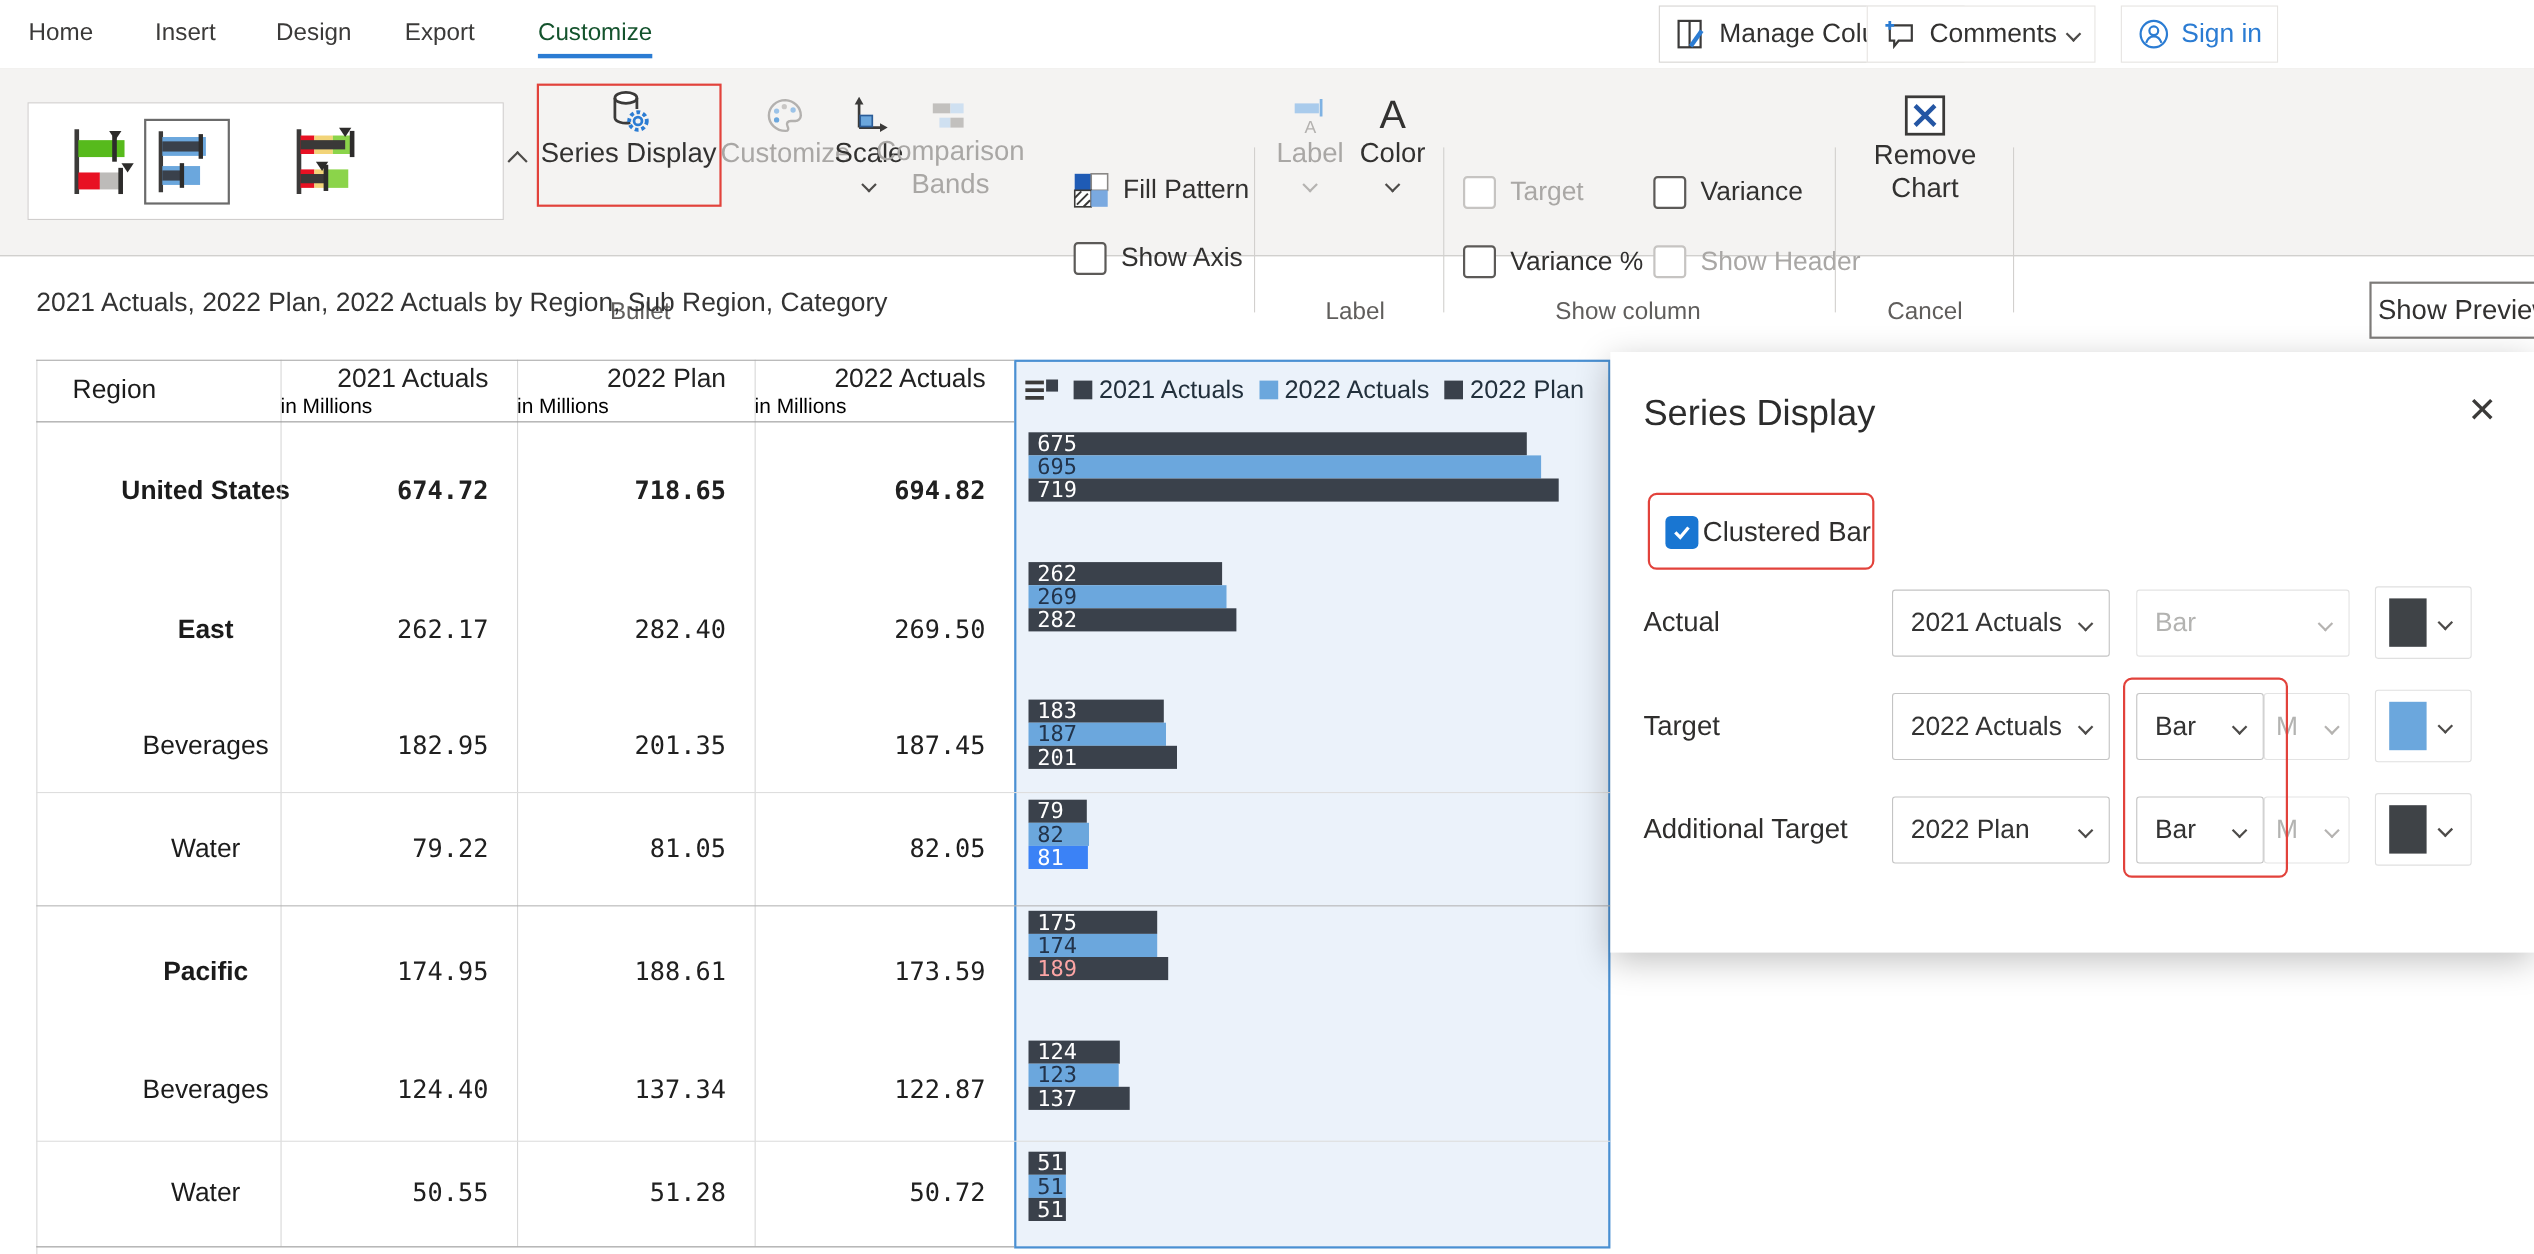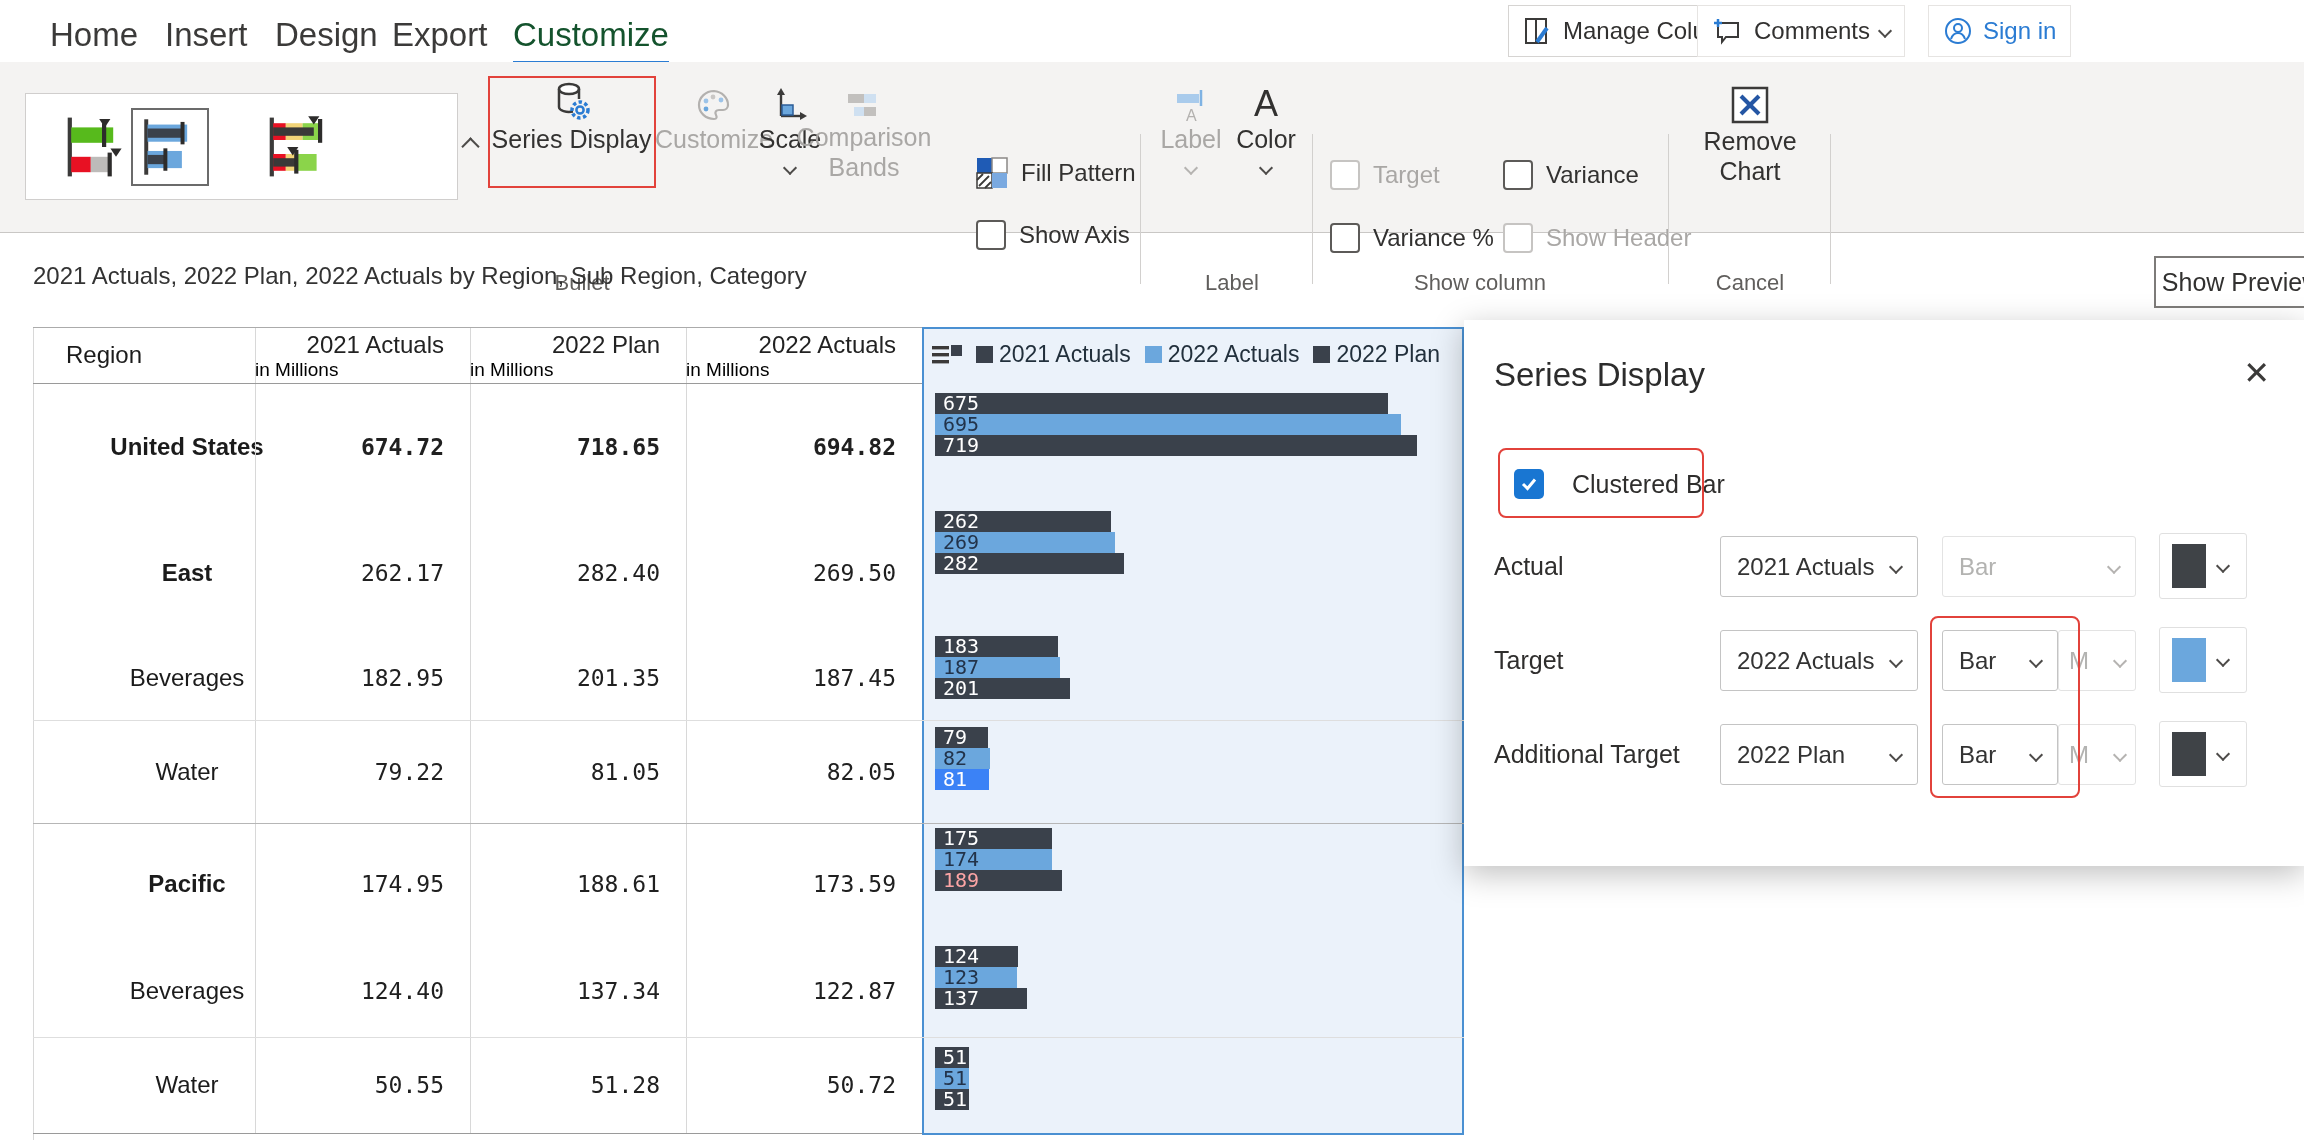--- a/index.html
+++ b/index.html
@@ -1,21 +1,21 @@
 <!DOCTYPE html>
 <html><head>
 <meta charset="utf-8">
 <style>
   html,body{margin:0;padding:0;background:#fff;}
   #app{position:relative;width:2304px;height:1140px;overflow:hidden;background:#fff;
        font-family:"Liberation Sans",sans-serif;color:#323130;}
   .abs{position:absolute;}
   
   #menubar{left:0;top:0;width:2304px;height:62px;background:#fff;border-bottom:1px solid #e4e2e0;}
-  .menu-item{top:16px;font-size:33px;color:#3b3a39;cursor:pointer;margin-left:24px;}
+  .menu-item{top:16px;font-size:22px;color:#3b3a39;cursor:pointer;}
   .menu-item.active{color:#14532d;border-bottom:4px solid #2b7cd3;padding-bottom:7px;}
   .tb-btn{display:flex;align-items:center;gap:10px;background:#fff;border:1px solid #d6d4d2;
           height:52px;top:5px;padding:0 14px;font-size:24px;color:#323130;box-sizing:border-box;cursor:pointer;}
   
   #ribbon{left:0;top:62px;width:2304px;height:170px;background:#f4f3f2;border-bottom:1px solid #c9c7c5;}
   #thumbbox{left:25px;top:31px;width:433px;height:107px;background:#fff;border:1px solid #d0cecd;box-sizing:border-box;}
   .thumb{top:14px;width:78px;height:78px;display:flex;align-items:center;justify-content:center;cursor:pointer;}
   .thumb.selected{border:2px solid #6b6b6b;box-sizing:border-box;background:#fff;}
   .rb-btn{display:flex;flex-direction:column;align-items:center;justify-content:flex-start;cursor:pointer;}
   .rb-label{font-size:25px;color:#323130;white-space:nowrap;line-height:30px;}
@@ -407,21 +407,21 @@
       </div>
       <div class="abs bar" style="left:935px;top:1089px;width:34px;background:#3a414b">
         <span style="color: rgb(255, 255, 255);">51</span>
       </div>
     </div>
 
   <div id="panel" class="abs">
     <div id="panel-title" class="abs">Series Display</div>
     <div id="panel-close" class="abs">✕</div>
 
-    <div class="abs" style="left:50px;top:149px;display:flex;align-items:center;gap:28px">
+    <div class="abs" style="left:50px;top:149px;display:flex;align-items:center;gap:4px">
       <span id="clustered-cb">
         <svg width="20" height="20" viewBox="0 0 20 20">
           <polyline points="4,10 8.5,14.5 16,5.5" fill="none" stroke="#fff" stroke-width="3"></polyline>
         </svg>
       </span>
       <span style="font-size:25px;color:#2f2e2d">Clustered Bar</span>
     </div>
     <div class="abs redbox" style="left:34px;top:128px;width:202px;height:66px;border-radius:8px"></div>
 
     <div id="panel-rows">

